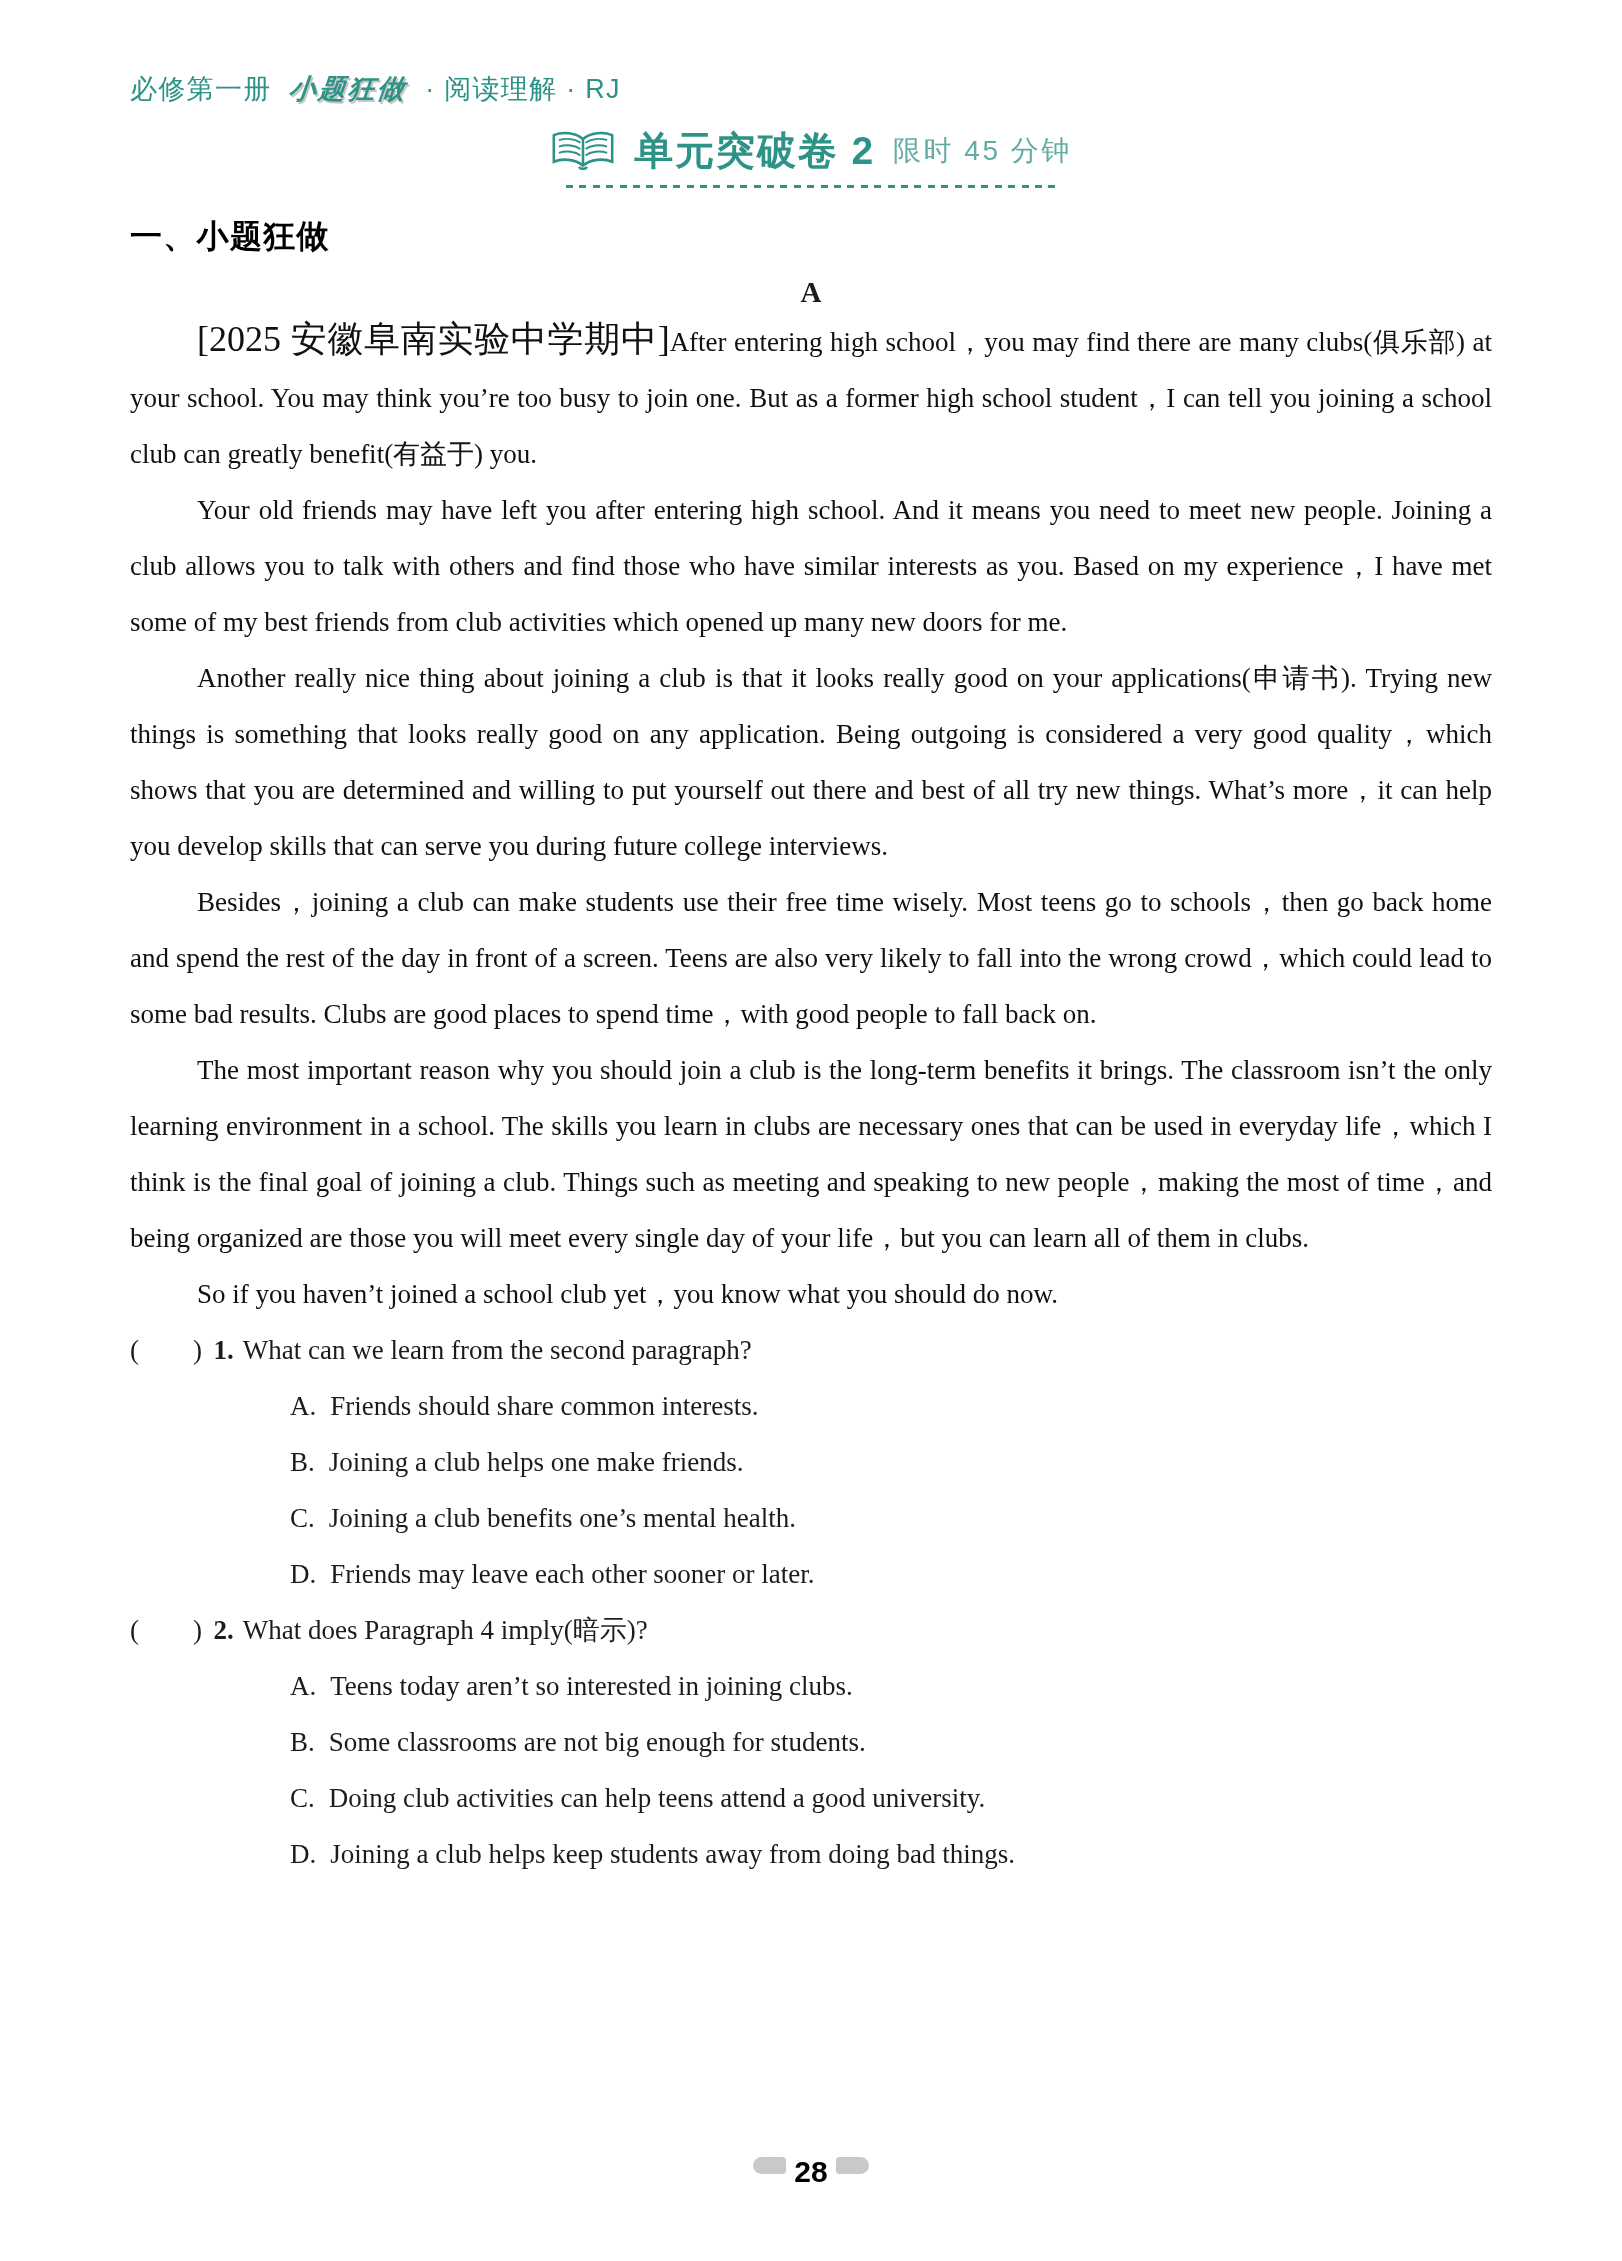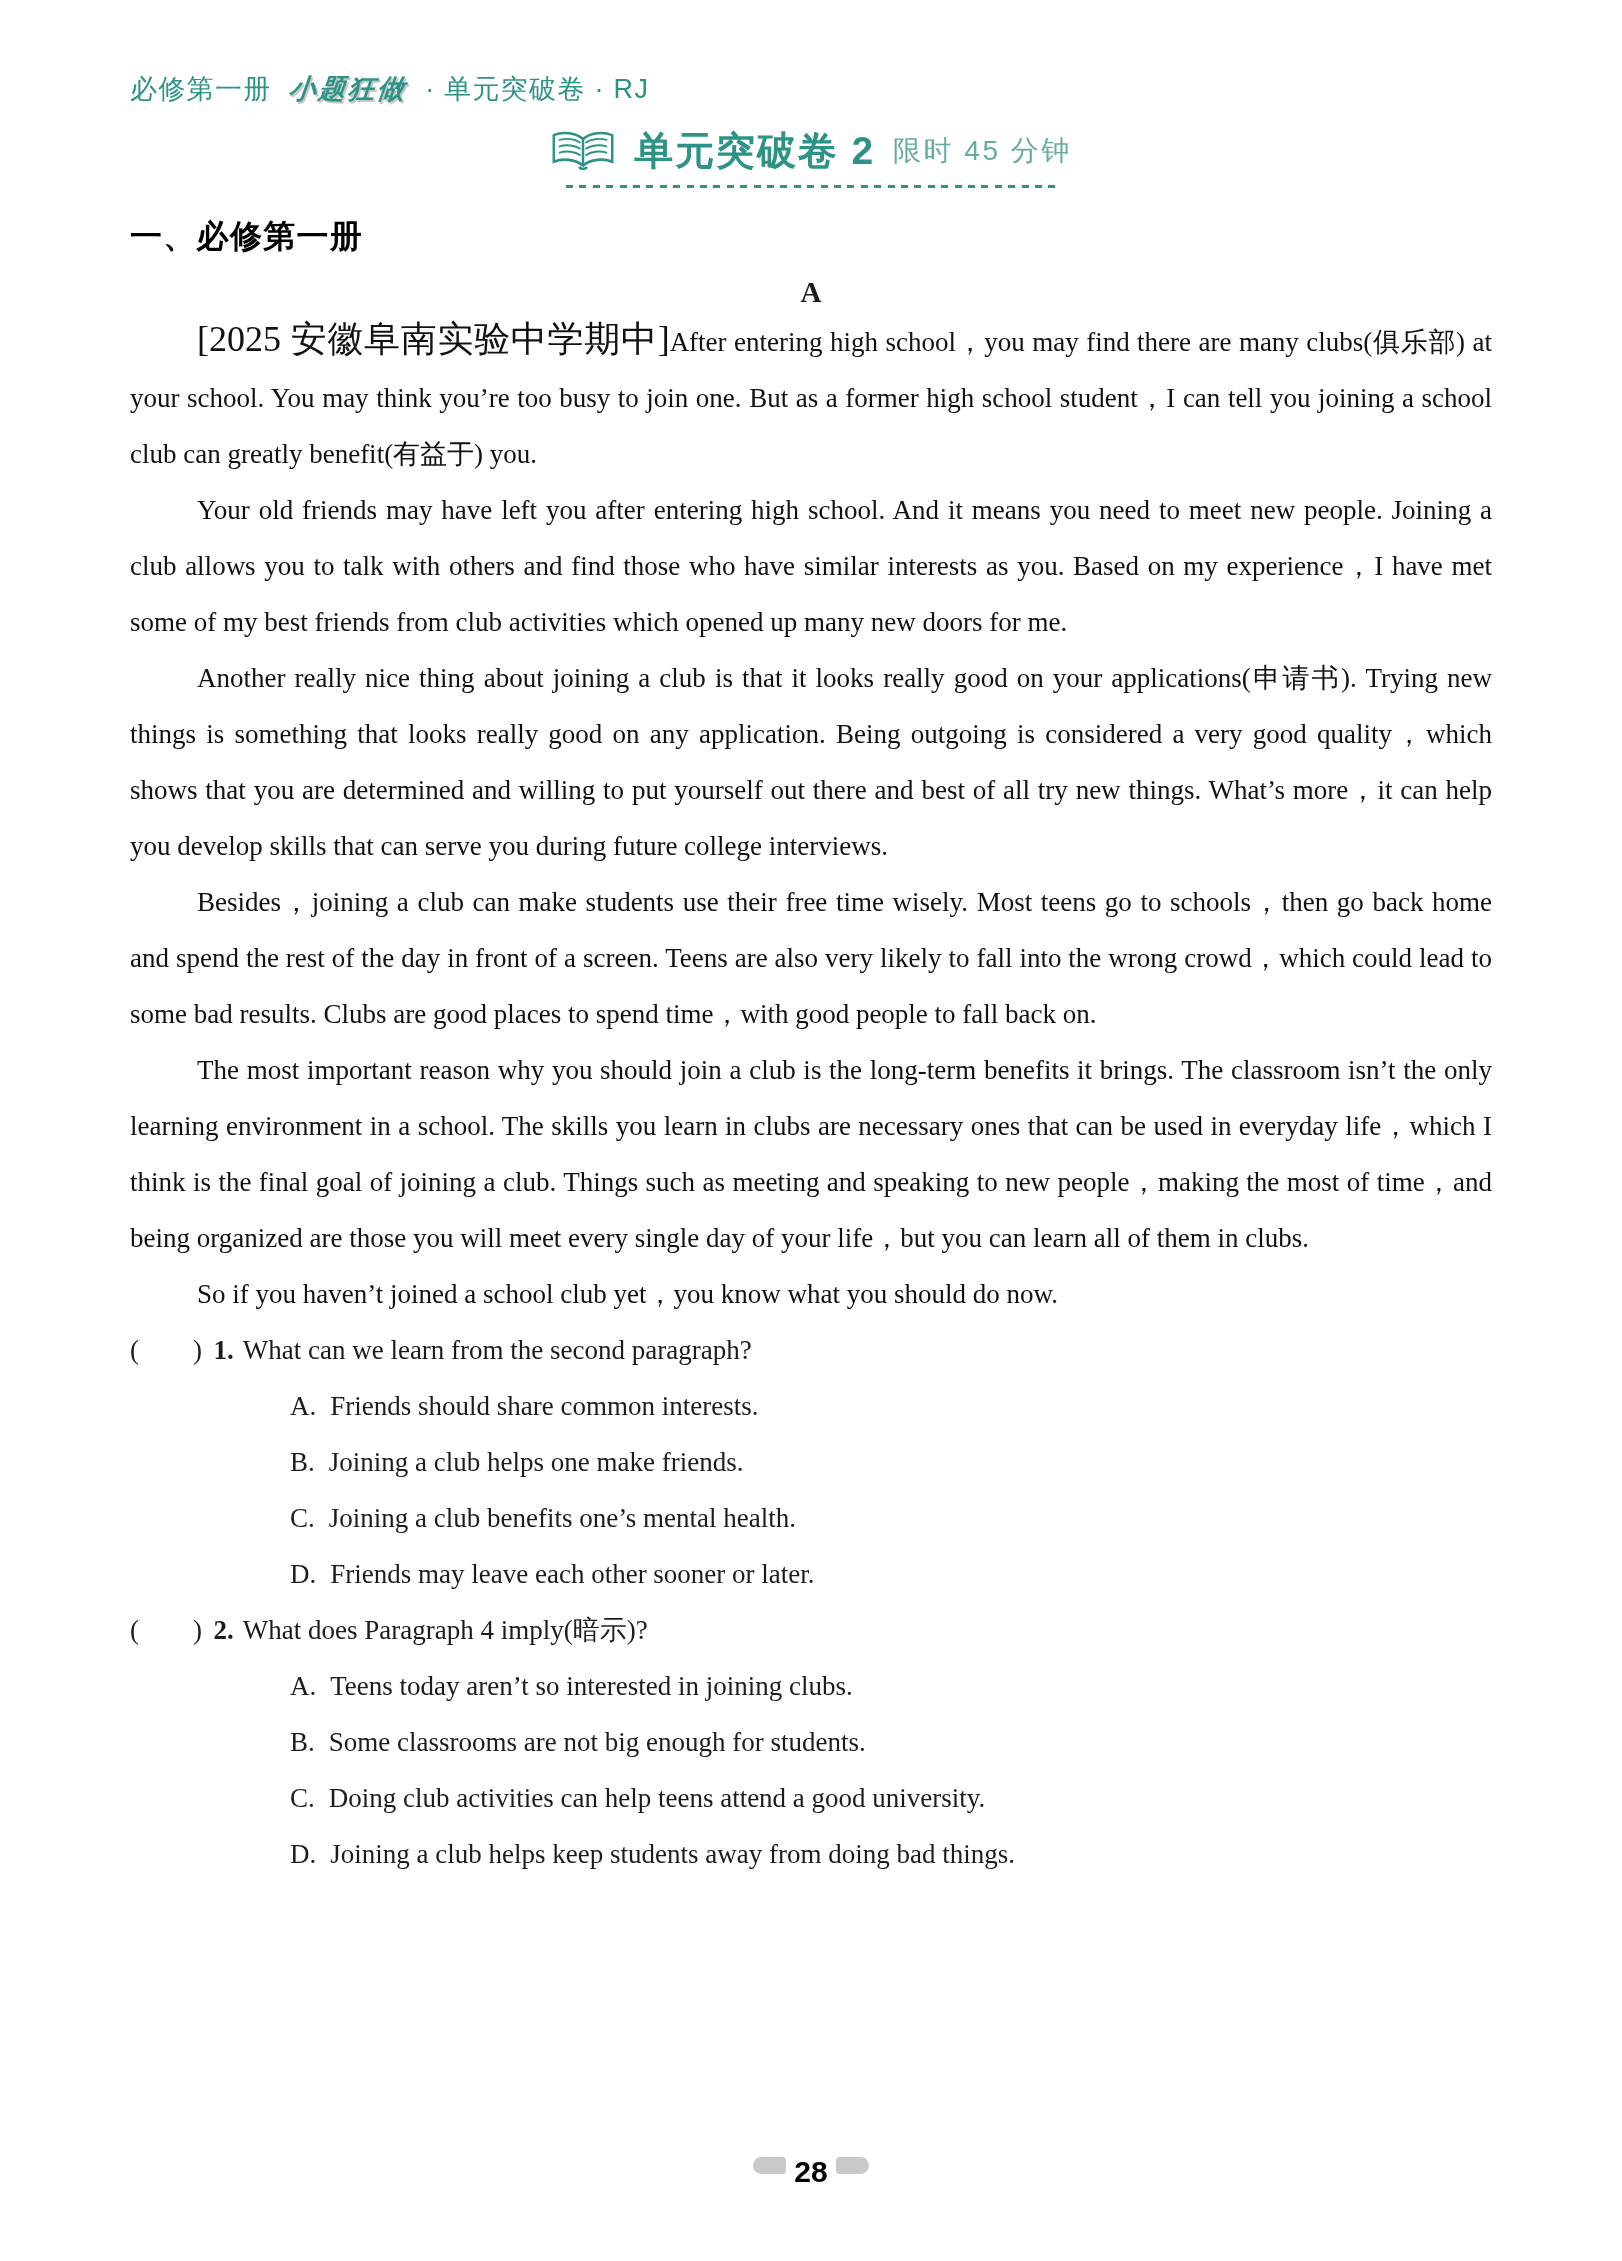--- a/index.html
+++ b/index.html
@@ -140,41 +140,41 @@
   }
 </style>
 </head>
 <body>
 
 <div class="page">
 
   <div class="header">
     <span class="h-course">必修第一册</span>
     <span class="h-brand">小题狂做</span>
-    <span class="h-volume">· 单元突破卷 · RJ</span>
+    <span class="h-volume">· 阅读理解 · RJ</span>
   </div>
 
   <div class="title-wrap">
     <div class="title-row">
       <span class="book-icon">
         <svg width="66" height="42" viewBox="0 0 104 66" fill="none" xmlns="http://www.w3.org/2000/svg">
           <path d="M52 14 C40 4, 20 2, 6 8 L6 50 C20 44, 40 46, 52 56 C64 46, 84 44, 98 50 L98 8 C84 2, 64 4, 52 14 Z" stroke="#2e9387" stroke-width="4" fill="#ffffff"></path>
           <path d="M52 14 L52 56" stroke="#2e9387" stroke-width="4"></path>
           <path d="M14 16 C26 12, 40 14, 48 20 M14 26 C26 22, 40 24, 48 30 M14 36 C26 32, 40 34, 48 40" stroke="#2e9387" stroke-width="3"></path>
           <path d="M90 16 C78 12, 64 14, 56 20 M90 26 C78 22, 64 24, 56 30 M90 36 C78 32, 64 34, 56 40" stroke="#2e9387" stroke-width="3"></path>
           <path d="M46 58 C48 62, 56 62, 58 58" stroke="#2e9387" stroke-width="4" fill="none"></path>
         </svg>
       </span>
       <span class="title-main">单元突破卷 2</span>
       <span class="title-sub">限时 45 分钟</span>
     </div>
     <div class="dotted-rule"></div>
   </div>
 
-  <div class="section-heading">一、必修第一册</div>
+  <div class="section-heading">一、小题狂做</div>
 
   <div class="passage">
     <div class="passage-label">A</div>
     <p><span class="source-tag">[2025 安徽阜南实验中学期中]</span><span>After entering high school，you may find there are many clubs(俱乐部) at your school. You may think you’re too busy to join one. But as a former high school student，I can tell you joining a school club can greatly benefit(有益于) you.</span></p>
     <p>Your old friends may have left you after entering high school. And it means you need to meet new people. Joining a club allows you to talk with others and find those who have similar interests as you. Based on my experience，I have met some of my best friends from club activities which opened up many new doors for me.</p>
     <p>Another really nice thing about joining a club is that it looks really good on your applications(申请书). Trying new things is something that looks really good on any application. Being outgoing is considered a very good quality，which shows that you are determined and willing to put yourself out there and best of all try new things. What’s more，it can help you develop skills that can serve you during future college interviews.</p>
     <p>Besides，joining a club can make students use their free time wisely. Most teens go to schools，then go back home and spend the rest of the day in front of a screen. Teens are also very likely to fall into the wrong crowd，which could lead to some bad results. Clubs are good places to spend time，with good people to fall back on.</p>
     <p>The most important reason why you should join a club is the long-term benefits it brings. The classroom isn’t the only learning environment in a school. The skills you learn in clubs are necessary ones that can be used in everyday life，which I think is the final goal of joining a club. Things such as meeting and speaking to new people，making the most of time，and being organized are those you will meet every single day of your life，but you can learn all of them in clubs.</p>
     <p>So if you haven’t joined a school club yet，you know what you should do now.</p>
   </div>

